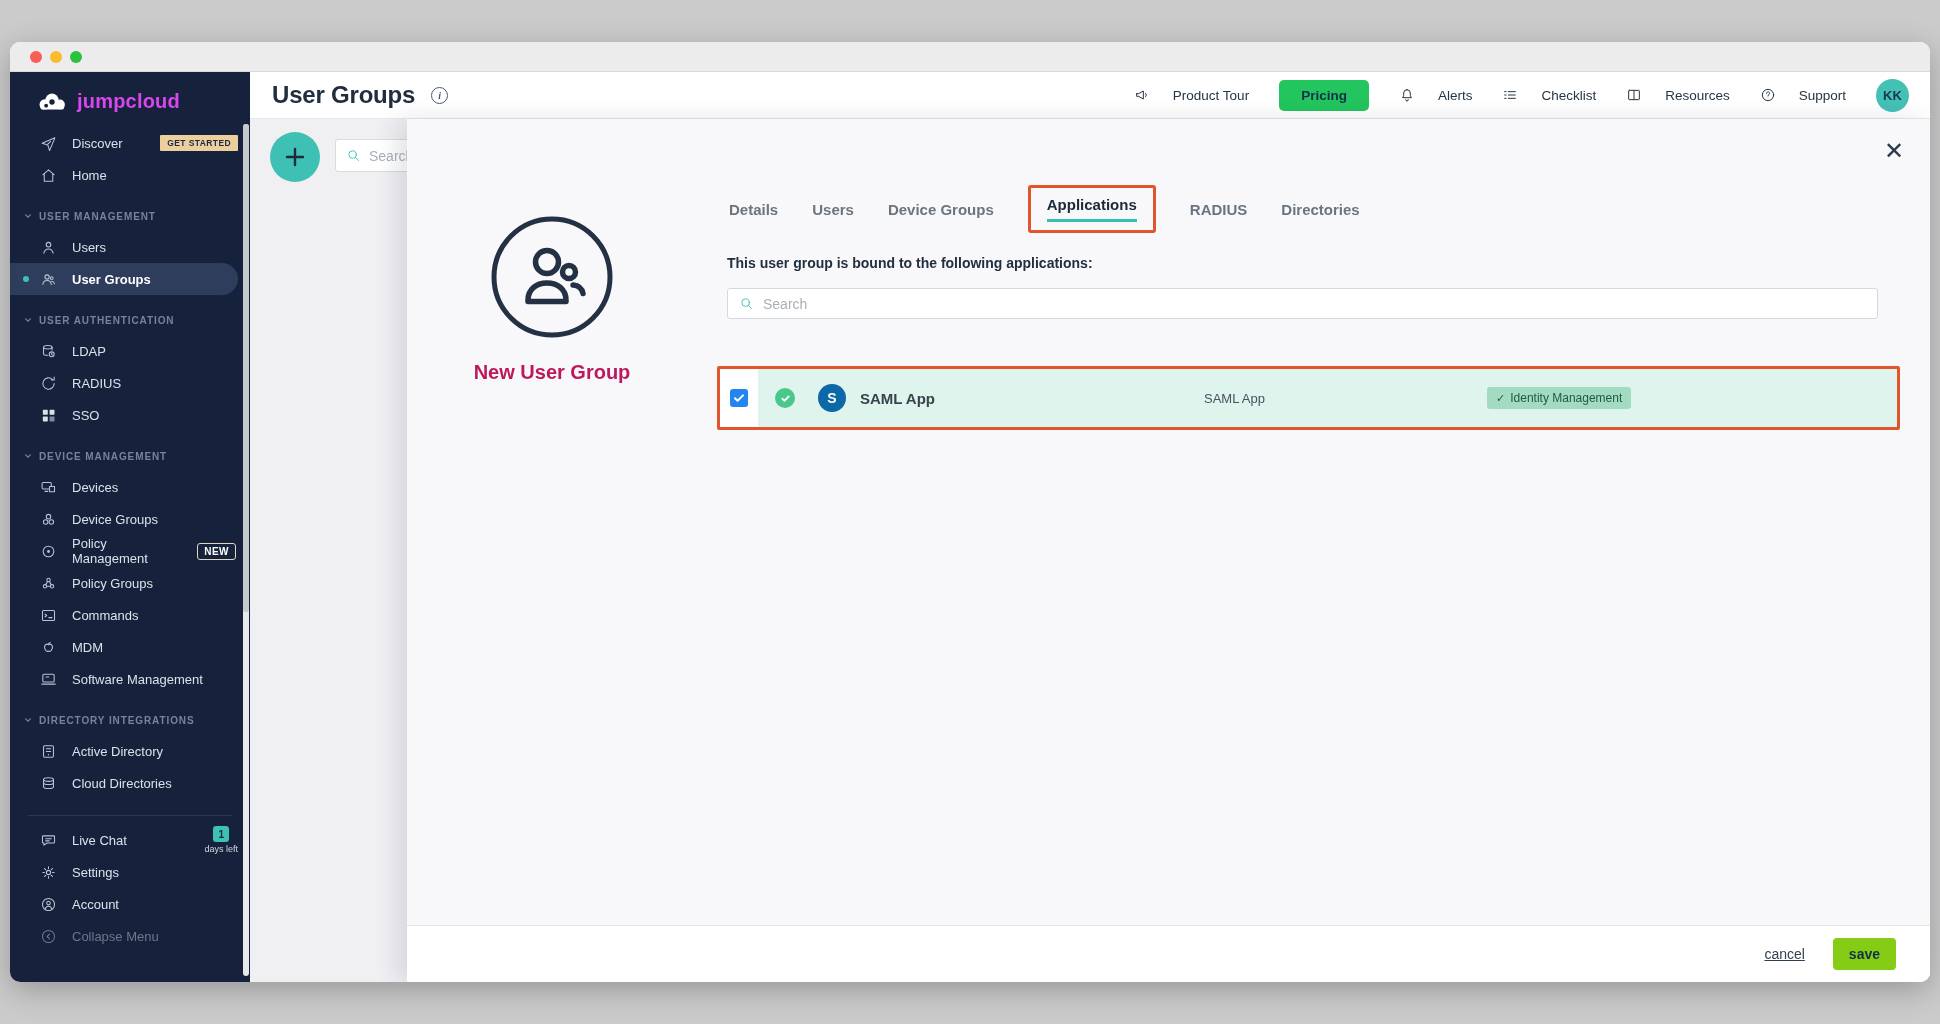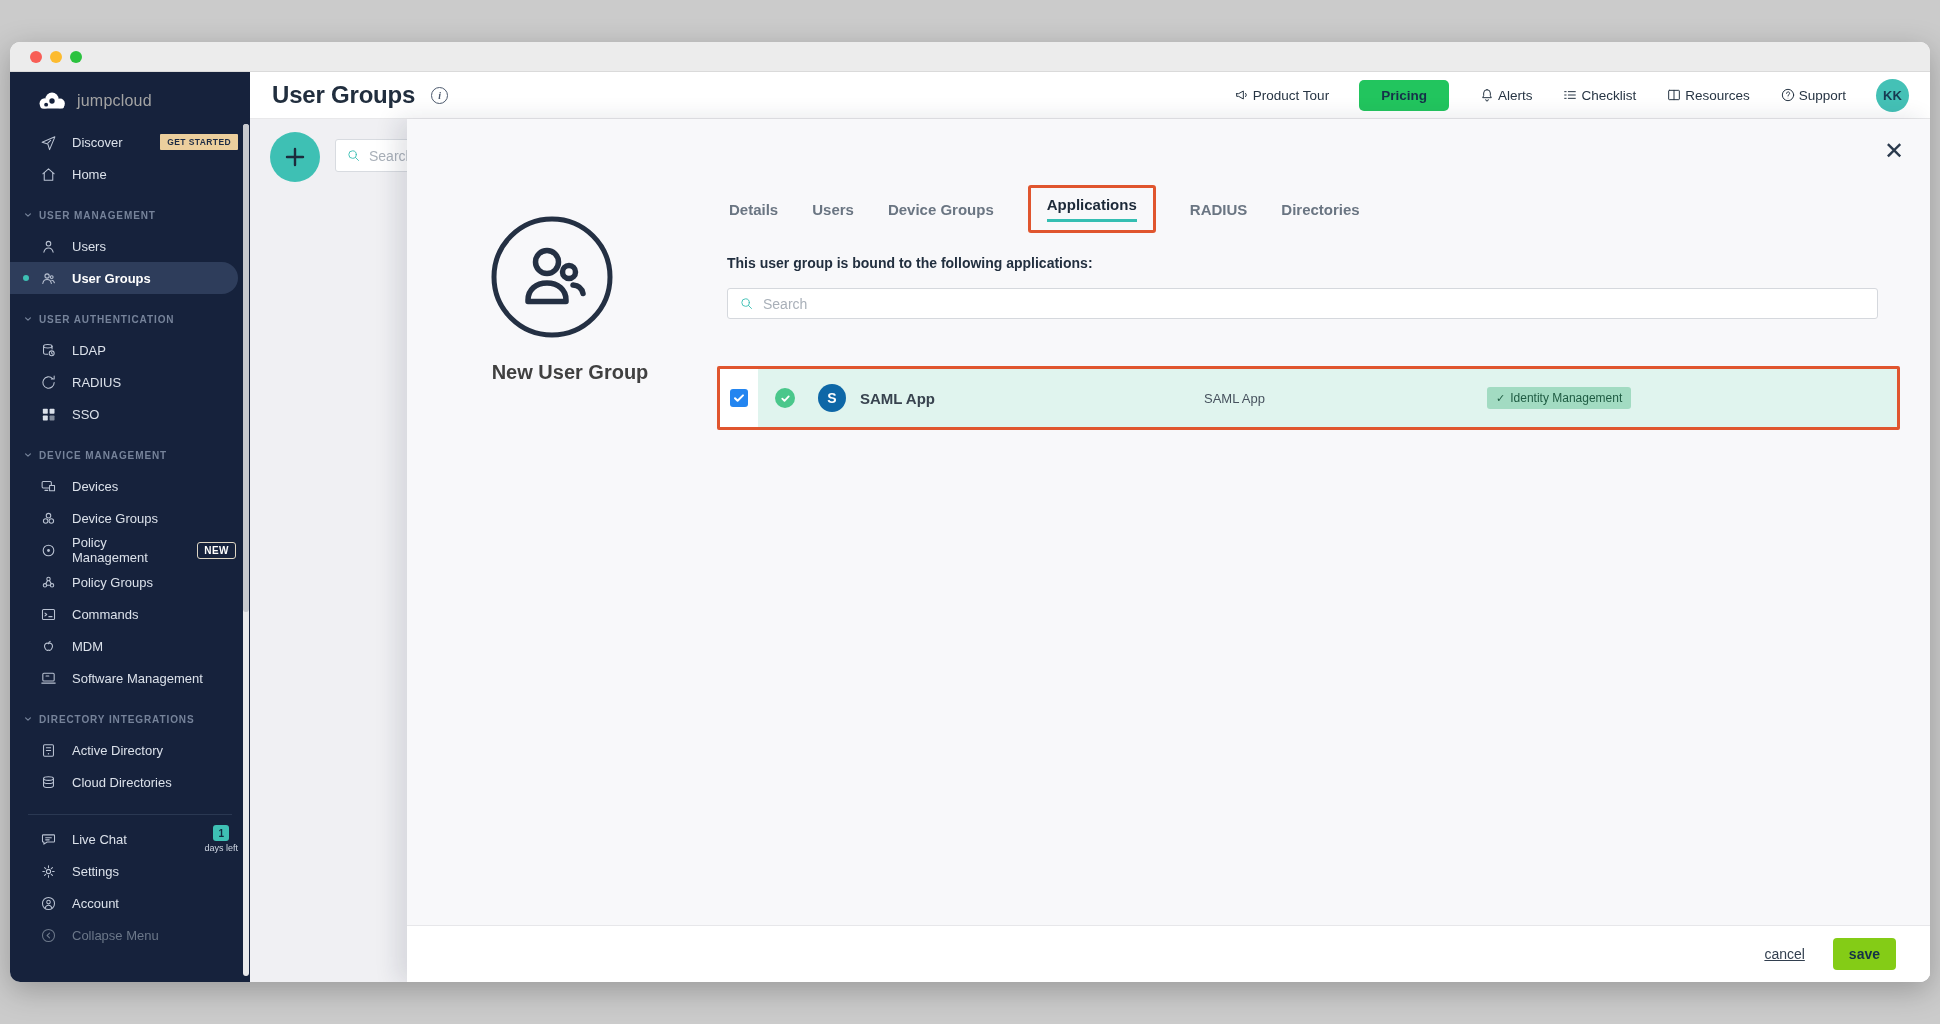--- a/index.html
+++ b/index.html
@@ -13,21 +13,21 @@
   .titlebar { position:absolute; left:0; top:0; width:1920px; height:30px; background:#ececec; border-bottom:1px solid #dadada; }
   .tl { position:absolute; top:9px; width:12px; height:12px; border-radius:50%; }
   .tl.red { left:20px; background:#f85e56; }
   .tl.yellow { left:40px; background:#fcbb2f; }
   .tl.green { left:60px; background:#2bc23f; }
 
   
   .sidebar { position:absolute; left:0; top:30px; width:240px; height:910px; background:#16223c; color:#dbe1ea; }
   .logo { display:flex; align-items:center; gap:9px; padding:18px 0 14px 26px; }
   .logo svg { width:32px; height:22px; }
-  .logo-text { font-size:16px; font-weight:normal; color:#a3a3a3; letter-spacing:.2px; }
+  .logo-text { font-size:20px; font-weight:bold; color:#d946ef; letter-spacing:.2px; }
   .nav-item { display:flex; align-items:center; height:32px; padding-left:30px; gap:15px; font-size:13px; color:#dbe1ea; cursor:pointer; }
   .nav-item .icn { width:17px; height:17px; color:#b9c2d2; flex:0 0 17px; }
   .nav-item.sel { background:#2e3d5b; border-radius:0 16px 16px 0; margin-right:12px; color:#fff; font-weight:bold; position:relative; }
   .nav-item.sel::before { content:""; position:absolute; left:13px; top:13px; width:6px; height:6px; border-radius:50%; background:#3ec0b4; }
   .nav-item.dim, .nav-item.dim .icn { color:#6b7789; }
   .sec-head { display:flex; align-items:center; gap:7px; height:30px; margin-top:10px; padding-left:14px;
               font-size:10px; font-weight:bold; letter-spacing:.9px; color:#76839a; }
   .sec-head svg { width:8px; height:8px; }
   .badge-tan { margin-left:auto; margin-right:12px; background:#eccf9d; color:#1c2b45; font-size:8.5px; font-weight:bold;
                letter-spacing:.4px; padding:3px 7px; border-radius:1px; }
@@ -44,21 +44,21 @@
   .vthumb { position:absolute; left:233px; top:82px; width:6px; height:488px; background:#c7c9ce; border-radius:3px; z-index:6; }
 
   
   .main { position:absolute; left:240px; top:30px; width:1680px; height:910px; background:#fff; }
   .main-header { position:absolute; left:0; top:0; width:1680px; height:47px; background:#fff; border-bottom:1px solid #e8e8ea;
                  display:flex; align-items:center; padding:0 21px 0 22px; }
   .page-title { font-size:24px; font-weight:bold; color:#212e3e; letter-spacing:-.2px; }
   .info-dot { margin-left:16px; width:17px; height:17px; border:1.5px solid #4d5a6e; border-radius:50%; color:#4d5a6e;
               font-size:10px; font-weight:bold; display:flex; align-items:center; justify-content:center; font-family:"Liberation Serif",serif; font-style:italic; }
   .hdr-right { margin-left:auto; display:flex; align-items:center; gap:30px; font-size:13.5px; color:#273544; }
-  .hdr-link { display:flex; align-items:center; gap:3px; cursor:pointer; }
+  .hdr-link { display:flex; align-items:center; gap:23px; cursor:pointer; }
   .hdr-link svg { width:16px; height:16px; color:#273544; }
   .pricing-btn { background:#22c55e; color:#16304a; font-size:13.5px; font-weight:bold; padding:8px 22px; border-radius:5px; border:none; cursor:pointer; }
   .avatar { width:33px; height:33px; border-radius:50%; background:#44c1b6; color:#173a52; font-size:13px; font-weight:bold;
             display:flex; align-items:center; justify-content:center; cursor:pointer; }
 
   .content { position:absolute; left:0; top:47px; width:1680px; height:863px; background:#f0f0f3; }
   .plus-btn { position:absolute; left:20px; top:13px; width:50px; height:50px; border-radius:50%; background:#3ec0b4; border:none;
               cursor:pointer; display:flex; align-items:center; justify-content:center; z-index:1; }
   .plus-btn svg { width:24px; height:24px; }
   .strip-search { position:absolute; left:85px; top:20px; width:130px; height:33px; background:#fff; border:1px solid #d8dbe0;
@@ -67,21 +67,21 @@
   .strip-search input, .modal-search input { border:none; outline:none; background:transparent; font-size:14px; color:#333;
                   font-family:"Liberation Sans",sans-serif; width:100%; }
   .strip-search input::placeholder, .modal-search input::placeholder { color:#a9b0b9; }
 
   
   .modal { position:absolute; left:157px; top:0; width:1523px; height:863px; background:#f8f8fa;
            box-shadow:-10px 0 22px rgba(25,35,60,.12); z-index:2; }
   .close-x { position:absolute; right:26px; top:20px; font-size:24px; color:#2b3a4d; cursor:pointer; line-height:1; font-weight:normal; }
 
   .figure { position:absolute; left:83px; top:96px; width:124px; height:124px; }
-  .figure-label { position:absolute; left:63px; top:242px; width:200px; text-align:center; font-size:20px; font-weight:bold; color:#404040; }
+  .figure-label { position:absolute; left:45px; top:242px; width:200px; text-align:center; font-size:20px; font-weight:bold; color:#be185d; }
 
   .tabs { position:absolute; left:322px; top:66px; height:48px; display:flex; align-items:center; gap:34px; }
   .tab { font-size:15px; font-weight:bold; color:#6a7582; cursor:pointer; }
   .tab-hl { border:3px solid #e0552e; border-radius:3px; padding:8px 16px; }
   .tab.active { color:#1c2938; }
   .tab.active .ul { display:inline-block; border-bottom:3px solid #35beb2; padding-bottom:6px; }
 
   .bound-text { position:absolute; left:320px; top:136px; font-size:14px; font-weight:bold; color:#222f3f; }
   .modal-search { position:absolute; left:320px; top:169px; width:1151px; height:31px; background:#fff; border:1px solid #d5d8dd;
                   border-radius:3px; display:flex; align-items:center; padding-left:11px; gap:9px; }

